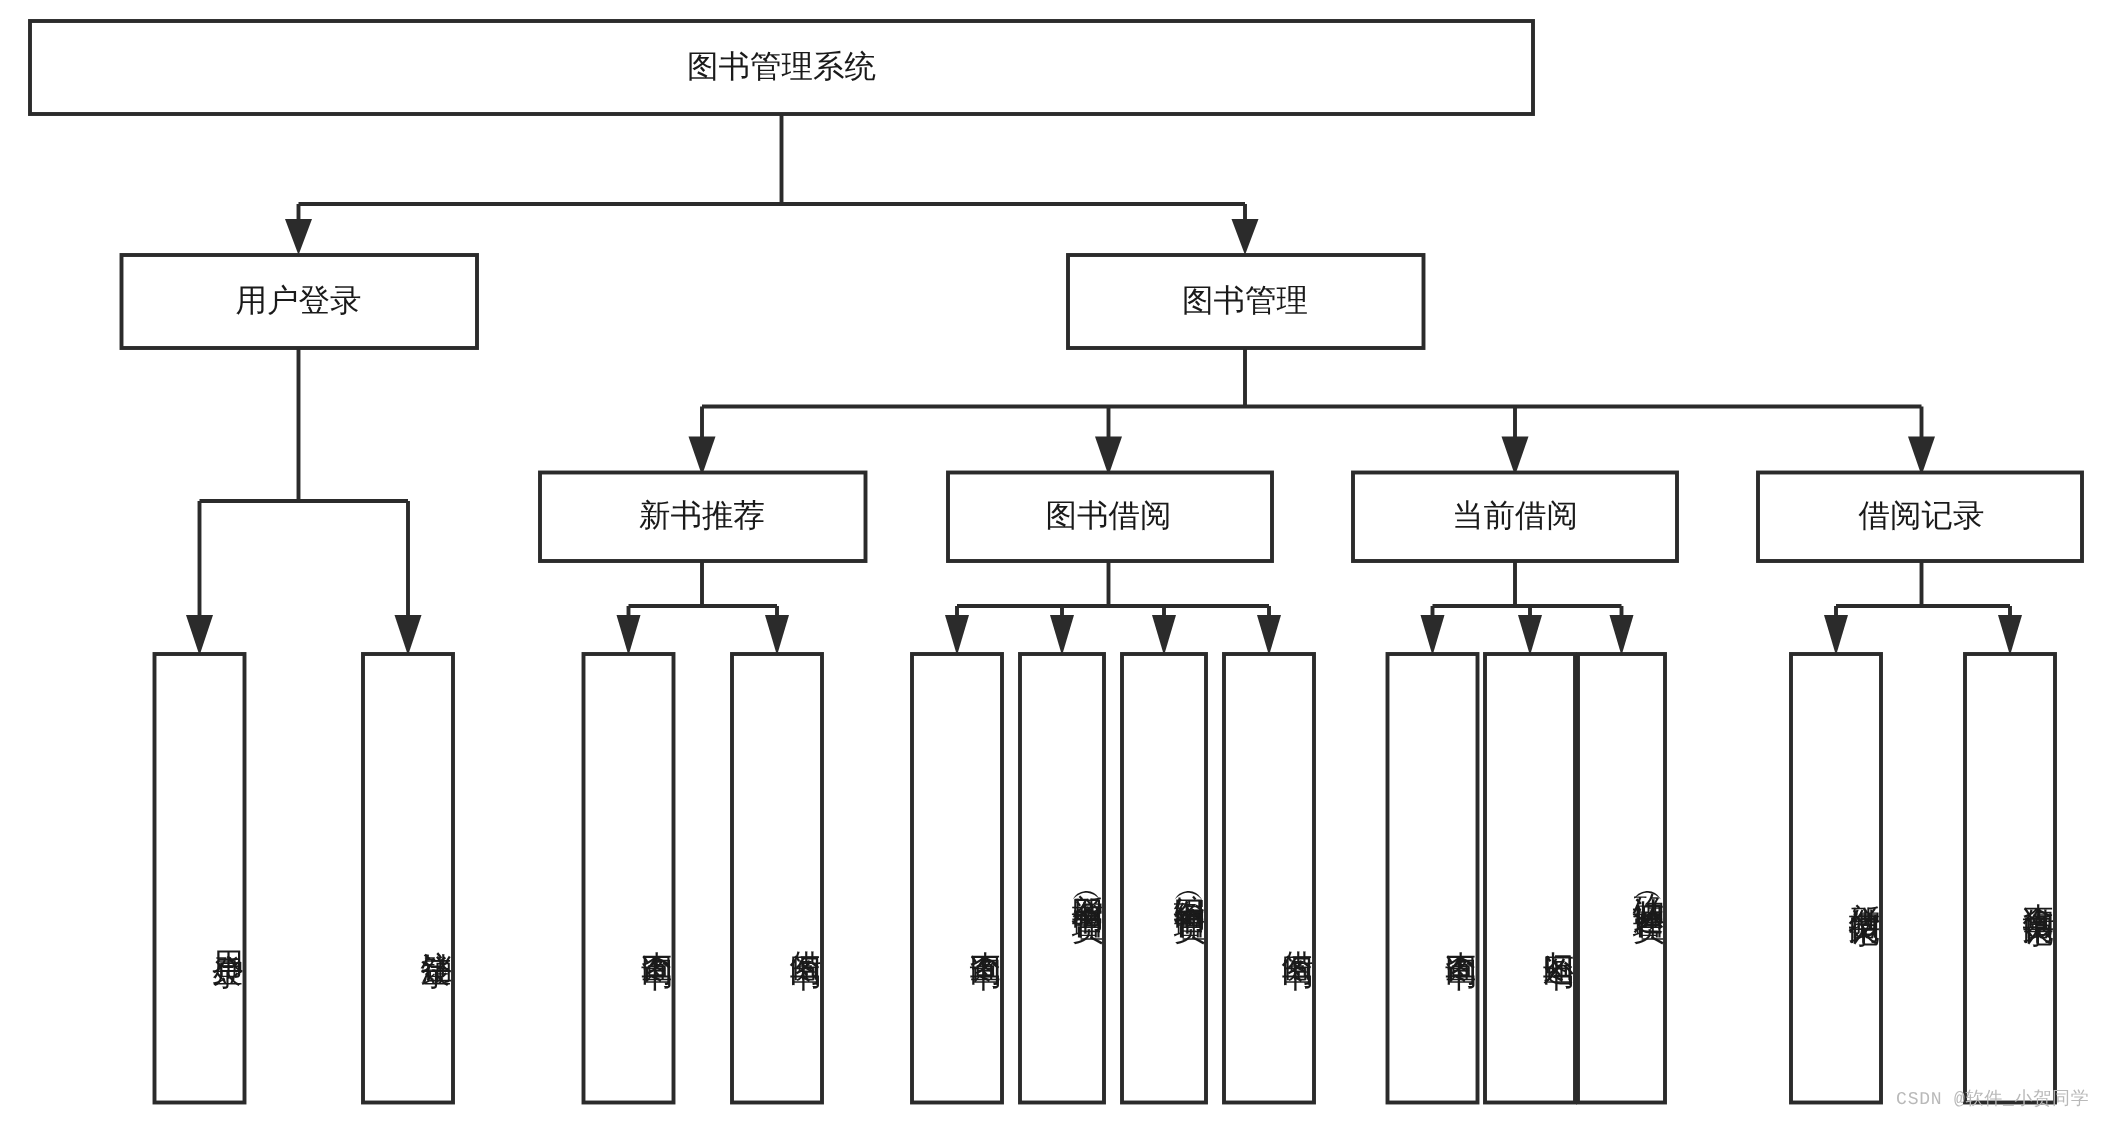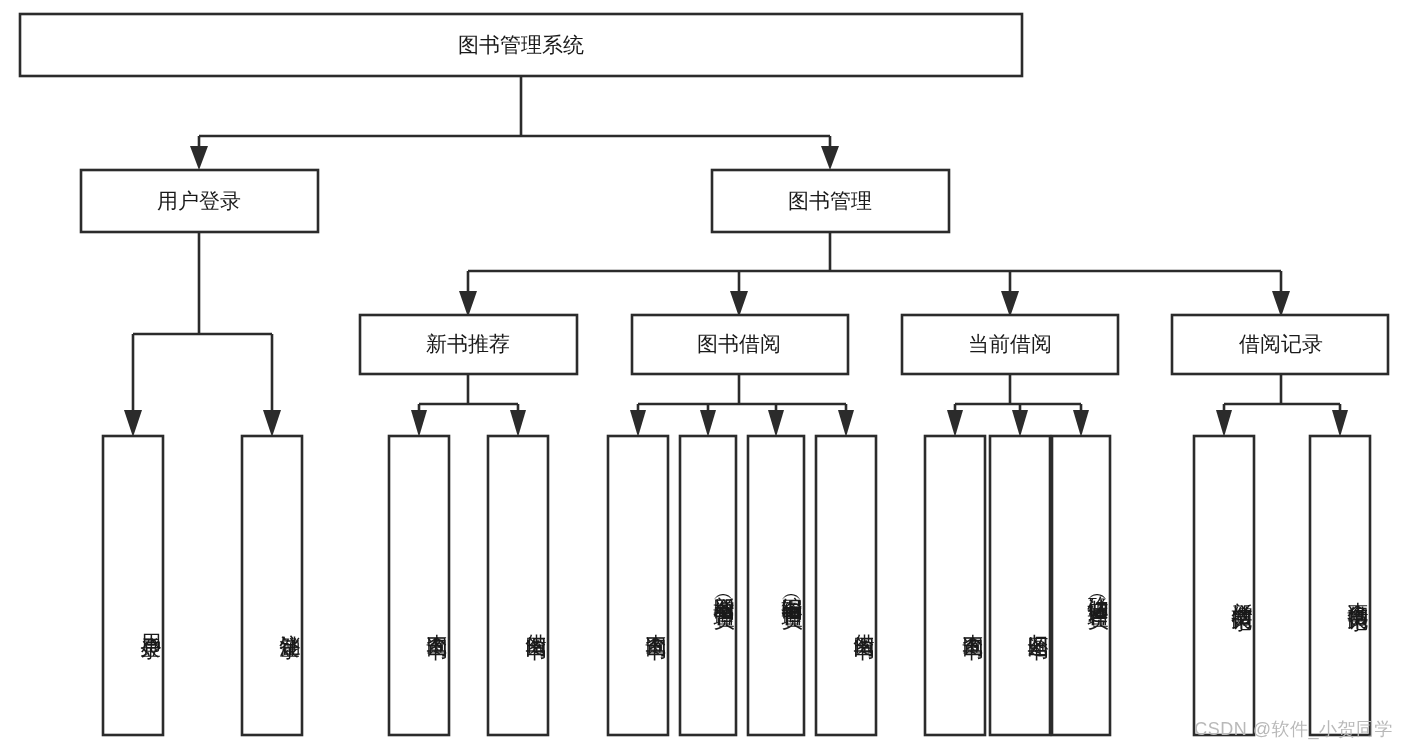--- a/index.html
+++ b/index.html
@@ -61,22 +61,22 @@
     white-space: nowrap;
     display: flex;
     align-items: flex-start;
     justify-content: center;
     pointer-events: none;
   }
   .watermark {
     position: absolute;
     right: 12px;
     bottom: 6px;
-    font-family: Liberation Sans, sans-serif;
-    font-size: 18px;
+    font-family: Liberation Mono, monospace;
+    font-size: 12px;
     color: #b9b9b9;
     white-space: nowrap;
     letter-spacing: 0.5px;
   }
 </style>
 </head>
 <body>
 
 <div id="diagram-root">
 

